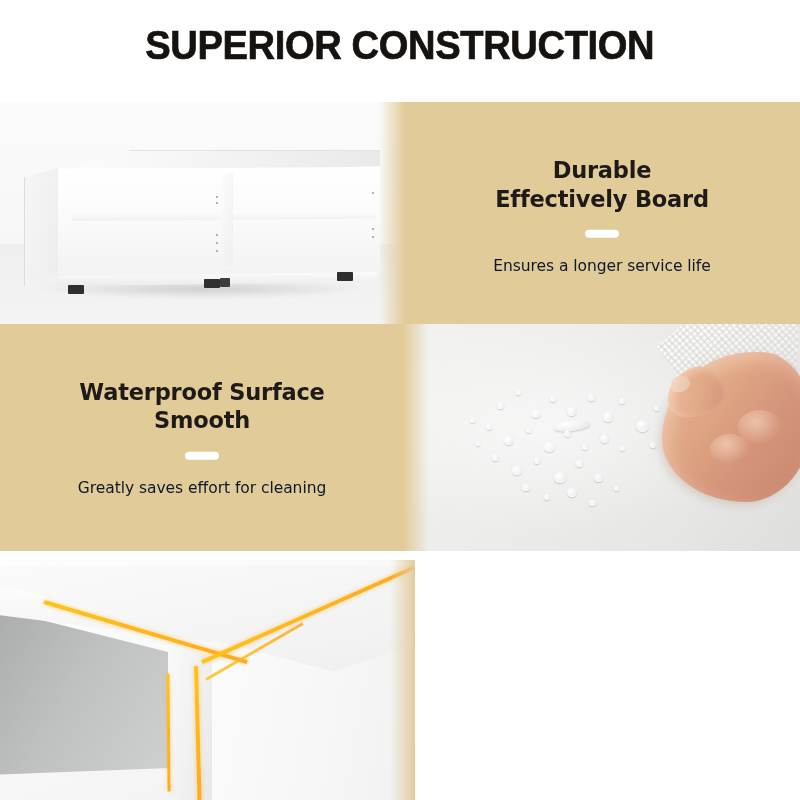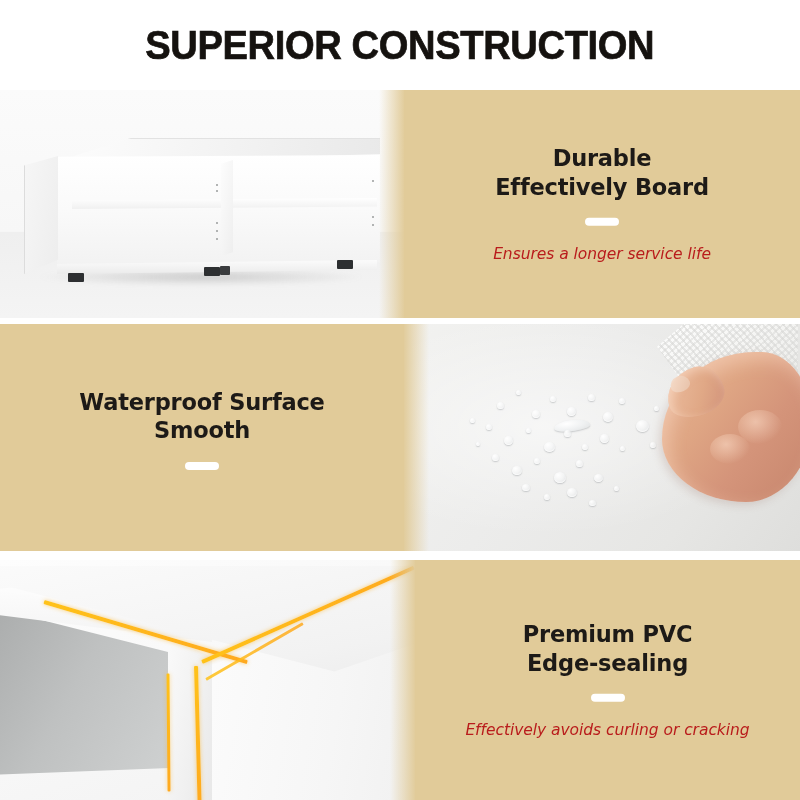--- a/index.html
+++ b/index.html
@@ -22,21 +22,21 @@
     font-family:"Liberation Sans Narrow","Liberation Sans",sans-serif;
     font-weight:bold; font-size:41px; line-height:1;
     letter-spacing:-0.4px; color:#15120f;
     transform:scaleX(0.93); transform-origin:center;
     white-space:nowrap;
     -webkit-text-stroke:0.7px #15120f;
   }
 
   
   .row { position:absolute; left:0; width:800px; display:flex; overflow:hidden; }
-  #row1 { top:90px;  height:228px; }
+  #row1 { top:102px;  height:228px; }
   #row2 { top:324px; height:227px; }
   #row3 { top:560px; height:240px; }
 
   .half { position:relative; height:100%; overflow:hidden; }
   .half.photo { background:#fafafa; }
   .half.copy  { background:#e1cb99; }
 
   
   #row1 .photo { width:404px; }
   #row1 .copy  { width:396px; }
@@ -63,21 +63,21 @@
     font-weight:bold; font-size:22.5px; line-height:1.27;
     color:#1d1a17; letter-spacing:-0.2px;
   }
   .divider {
     width:34px; height:8px; border-radius:5px; background:#ffffff;
     margin:17px 0 18px 0;
   }
   .subline {
     font-family:"DejaVu Sans","Liberation Sans",sans-serif;
     font-weight:400; font-size:15.5px; line-height:1.3;
-    color:#b91c1c; letter-spacing:-0.05px;font-style:italic;
+    color:#0f172a; letter-spacing:-0.05px;
   }
 
   
   .stand-scene { position:absolute; inset:0; background:
       linear-gradient(to bottom,#fbfbfb 0%,#f7f7f7 62%,#efefef 62.5%,#f4f4f4 100%); }
   .stand-shadow {
     position:absolute; left:36px; top:178px; width:330px; height:18px;
     background:radial-gradient(ellipse at 50% 50%, rgba(120,120,120,.30), rgba(120,120,120,0) 70%);
     filter:blur(2px);
   }
@@ -300,20 +300,21 @@
 
   <div class="row" id="row2">
 
     <div class="half copy">
       <div class="copy-inner">
         <div class="headline">
           <div>Waterproof Surface</div>
           <div>Smooth</div>
         </div>
         <div class="divider"></div>
+        <div class="subline">Greatly saves effort for cleaning</div>
       </div>
     </div>
 
     <div class="half photo">
       <div class="water-scene">
         <div class="vign"></div>
       </div>
       <div class="drops">
         <div class="smear"></div>
         <div class="drop" style="left:93px;  top:78px;  width:7px;  height:7px;"></div>
@@ -372,25 +373,15 @@
         <div class="e-top"></div>
         <div class="hl a"></div>
         <div class="hl b"></div>
         <div class="hl c"></div>
         <div class="hl d"></div>
         <div class="hl e"></div>
       </div>
       <div class="feather right"></div>
     </div>
 
-    <div class="half copy">
-      <div class="copy-inner">
-        <div class="headline">
-          <div>Premium PVC</div>
-          <div>Edge-sealing</div>
-        </div>
-        <div class="divider"></div>
-        <div class="subline">Effectively avoids curling or cracking</div>
-      </div>
-    </div>
   </div>
 
 </div>
 
 </body></html>

